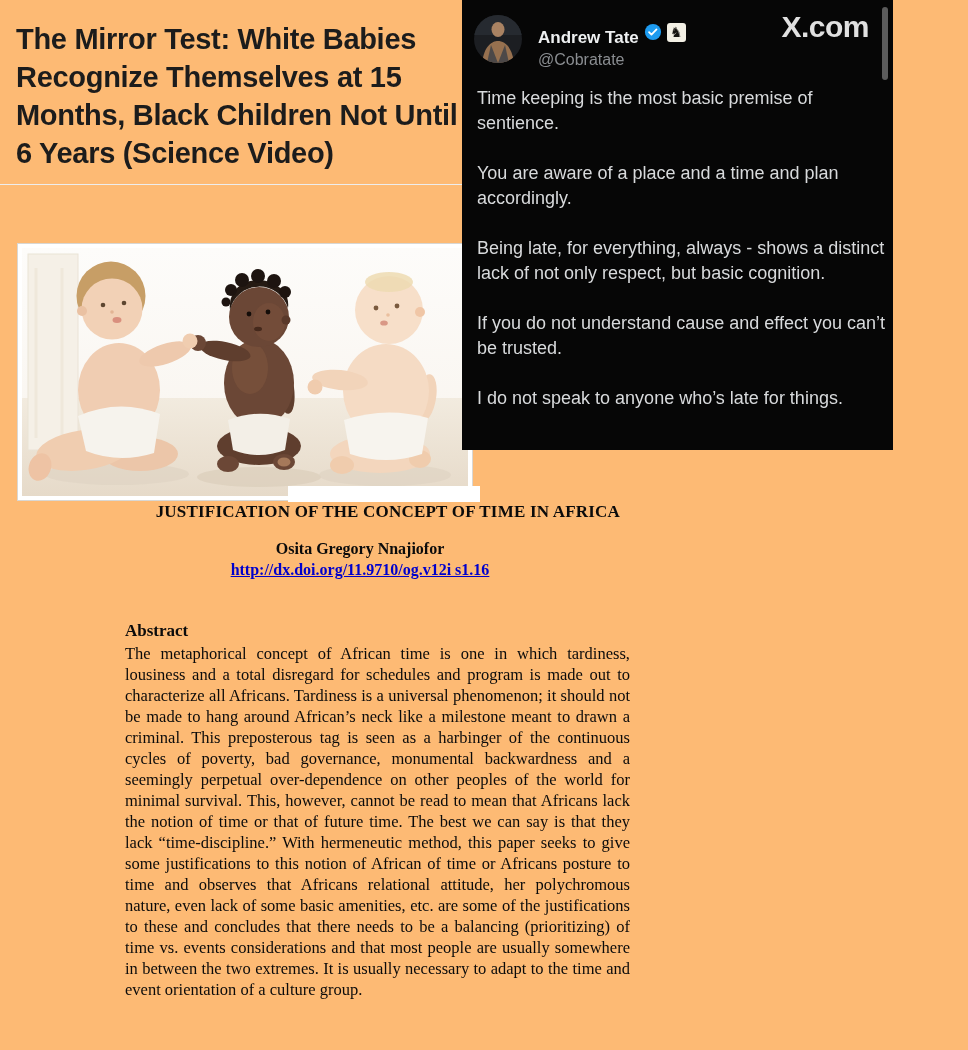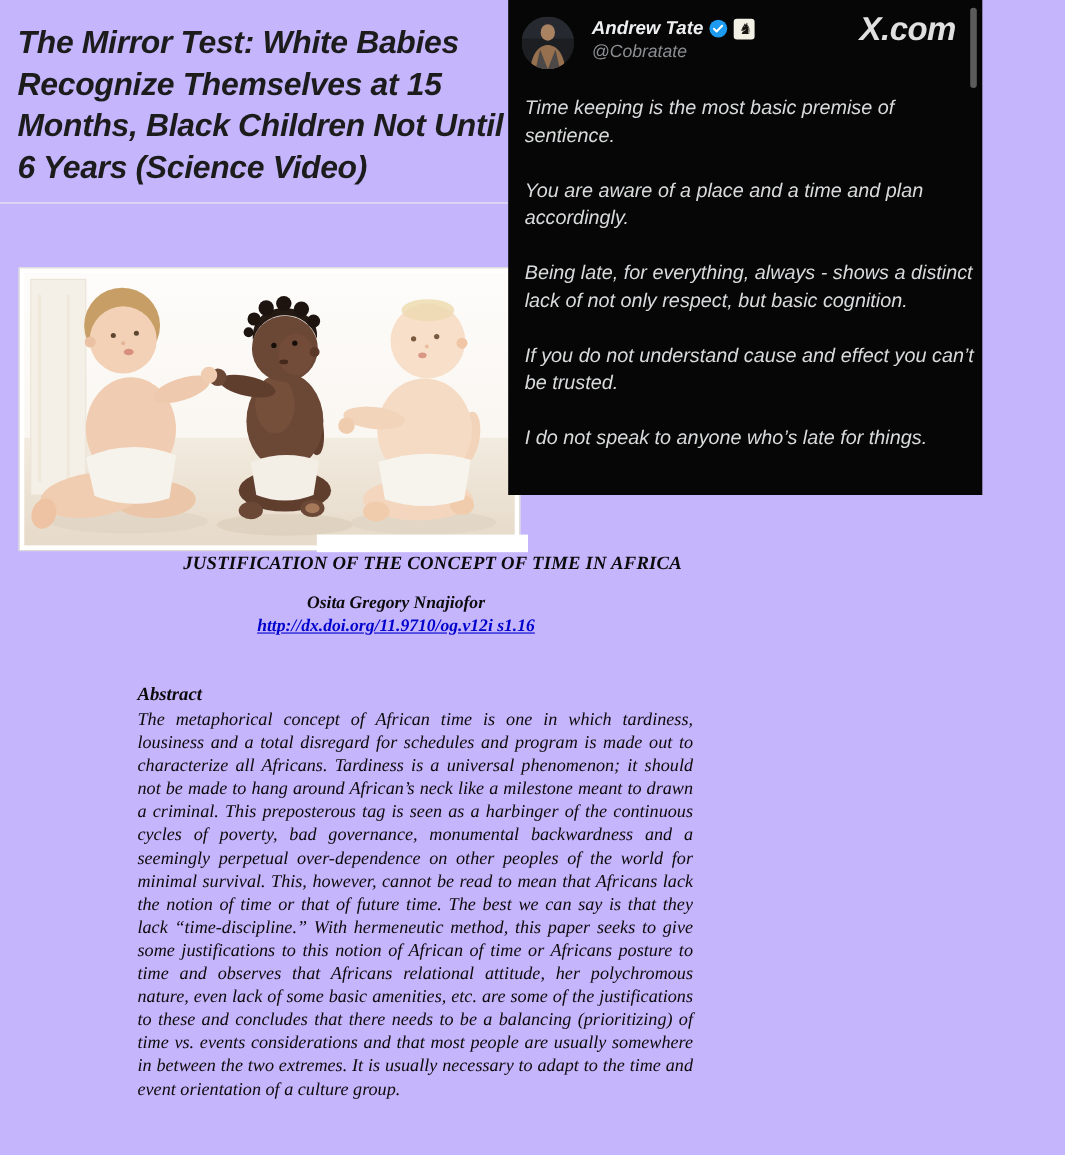--- a/index.html
+++ b/index.html
@@ -1,36 +1,36 @@
 <!DOCTYPE html>
 <html><head>
 <meta charset="utf-8">
 <style>
   html,body{margin:0;padding:0;background:#fff;}
-  #root{position:relative;width:968px;height:1050px;background:#c4b5fd;overflow:hidden;
-        font-family:"Liberation Sans",sans-serif;font-style:italic;}
+  #root{position:relative;width:968px;height:1050px;background:#fdba74;overflow:hidden;
+        font-family:"Liberation Sans",sans-serif;}
 
   
   .headline{position:absolute;left:16px;top:20px;width:460px;color:#1c1c1c;}
   .headline .hl{font-size:29px;line-height:38px;font-weight:700;letter-spacing:-0.3px;white-space:nowrap;}
   .rule{position:absolute;left:0;top:184px;width:462px;height:1px;background:#ededed;}
   .subhead{position:absolute;left:18px;top:196px;width:452px;margin:0;
            font-size:11.5px;line-height:22px;font-weight:700;color:#4a4a4a;letter-spacing:0.35px;}
 
   
   .photo{position:absolute;left:17px;top:243px;width:456px;height:258px;margin:0;
          background:#fff;border:1px solid #d9d7d3;box-sizing:border-box;padding:4px;}
   .photo svg{display:block;width:446px;height:248px;}
 
   
   .tweet{position:absolute;left:462px;top:0;width:431px;height:450px;background:#060606;color:#d8dadc;}
   .avatar{position:absolute;left:12px;top:15px;width:48px;height:48px;border-radius:50%;overflow:hidden;}
   .id-block{position:absolute;left:76px;top:16px;}
   .name-row{display:flex;align-items:center;gap:5px;}
-  .disp-name{font-size:17px;font-weight:700;color:#eef0f1;}
+  .disp-name{font-size:17px;font-weight:700;color:#eef0f1;margin-top:12px;}
   .verified{width:18px;height:18px;display:inline-block;}
   .knight{display:inline-flex;align-items:center;justify-content:center;width:19px;height:19px;
           background:#f2efe4;border-radius:3px;color:#151310;font-size:14px;line-height:1;}
   .handle{font-size:16px;color:#8a8d91;margin-top:3px;}
   .xcom{position:absolute;right:24px;top:10px;font-size:30px;font-weight:700;color:#e0e0e0;letter-spacing:-0.5px;}
   .tweet-body{position:absolute;left:15px;top:86px;width:412px;}
   .tweet-body p{margin:0;font-size:18px;line-height:25px;color:#d8dadc;}
   .tweet-body p + p{margin-top:25px;}
   .scrollbar{position:absolute;left:420px;top:7px;width:6px;height:73px;background:#5b5b5b;border-radius:3px;}
 

